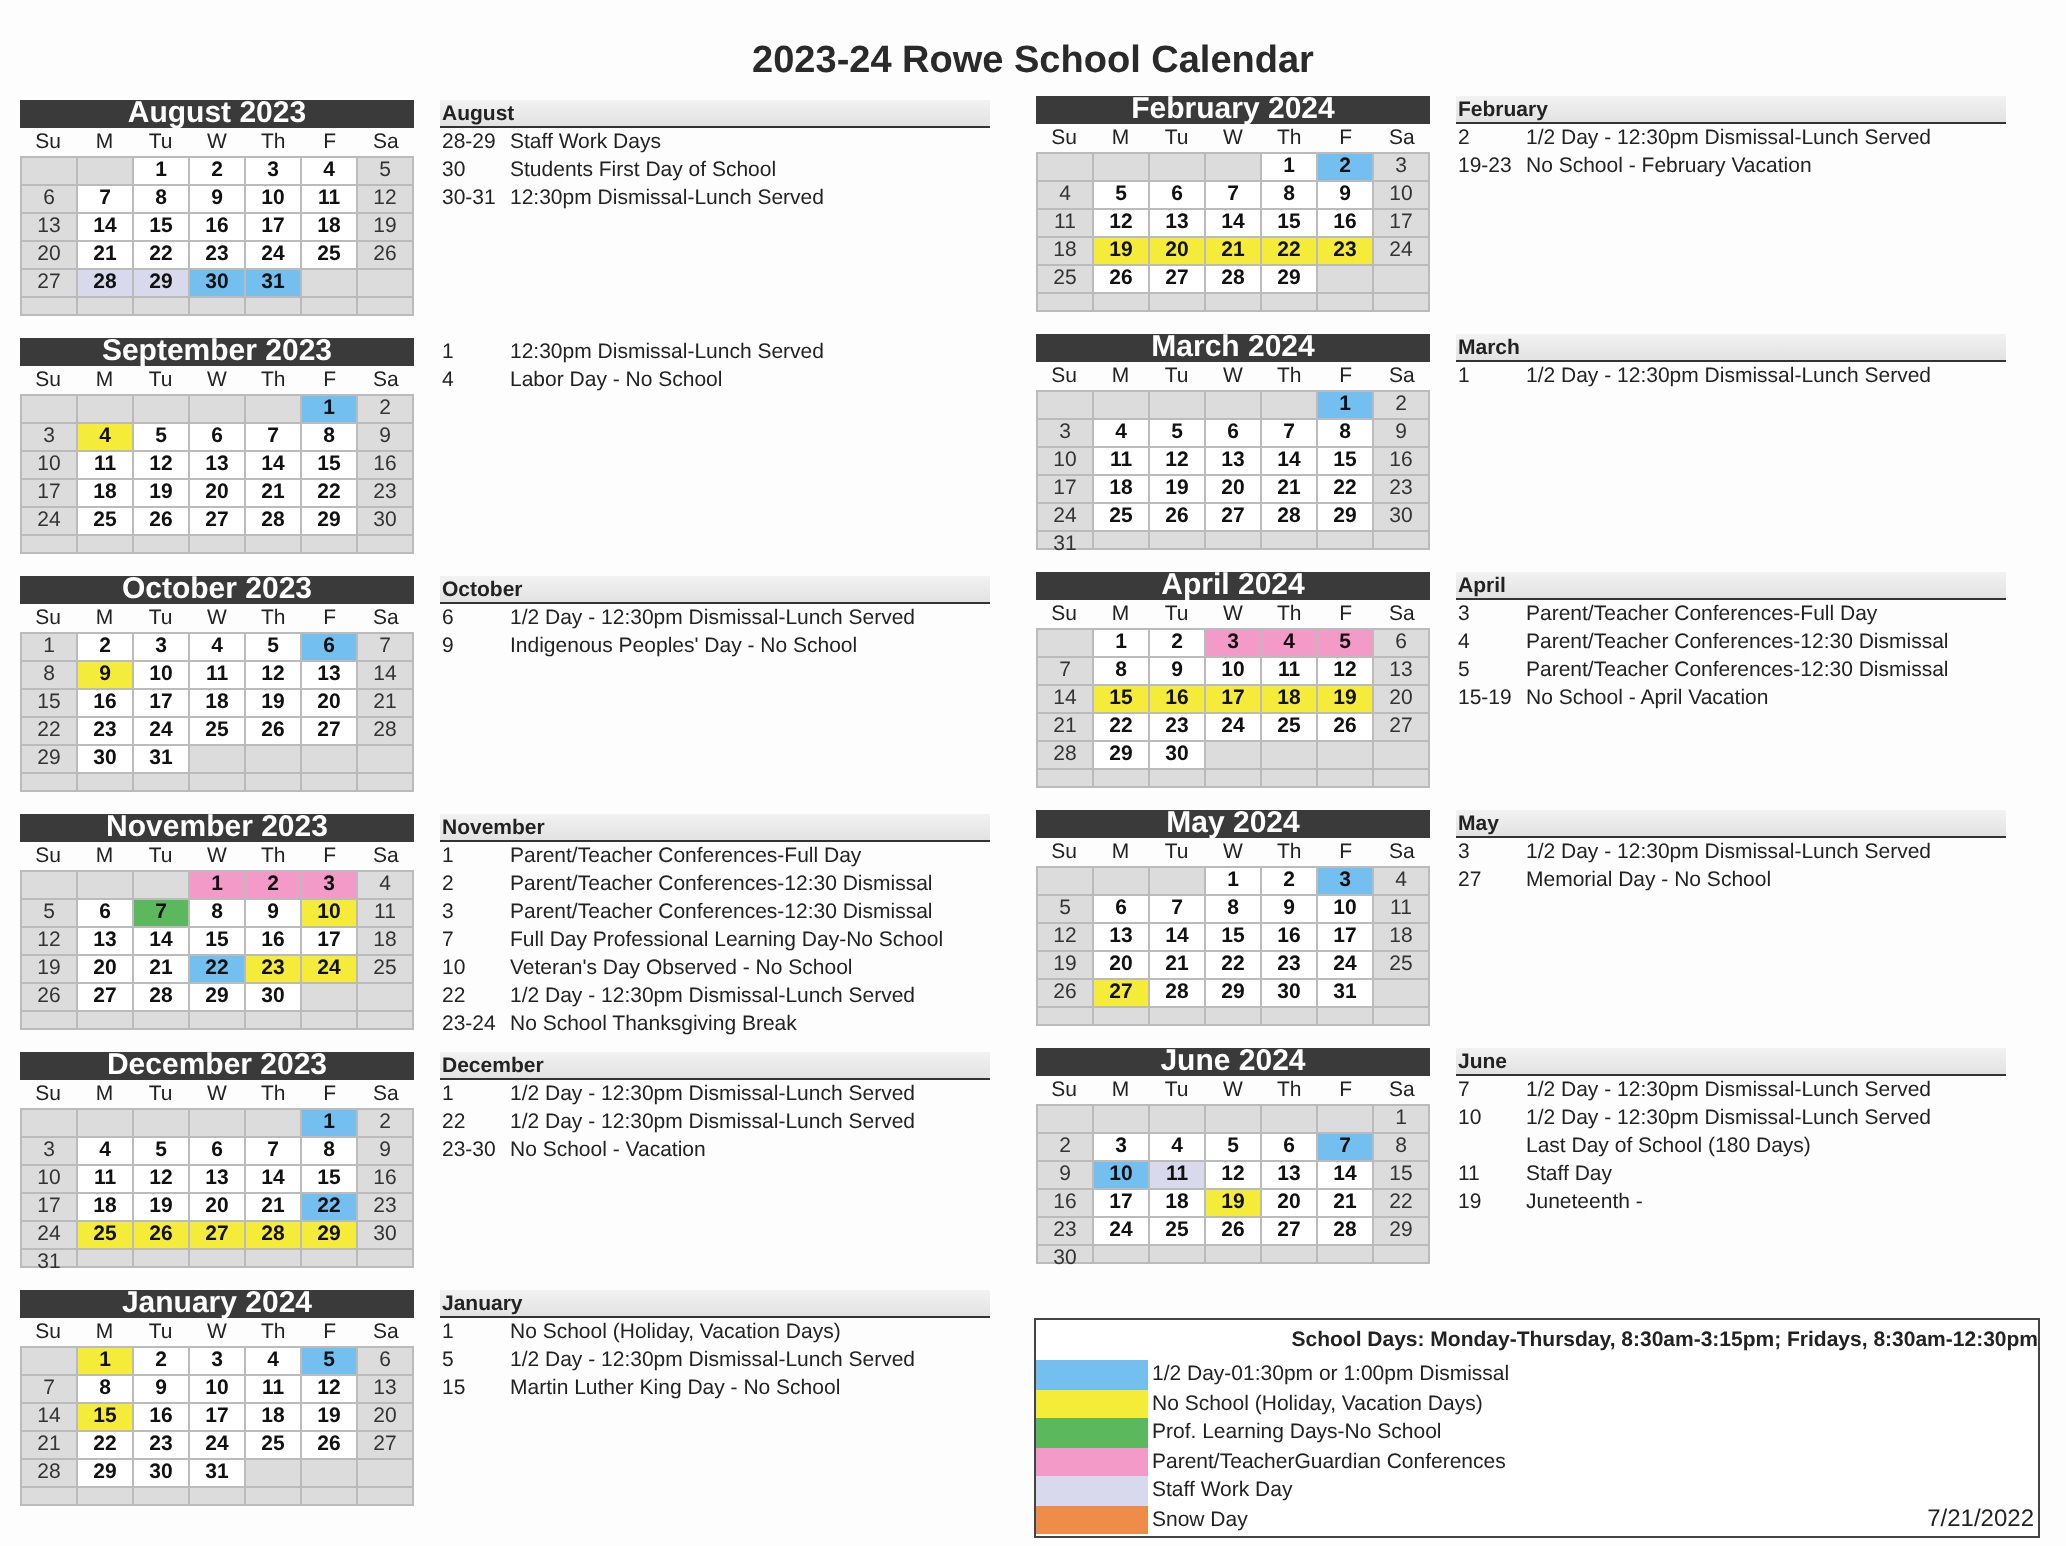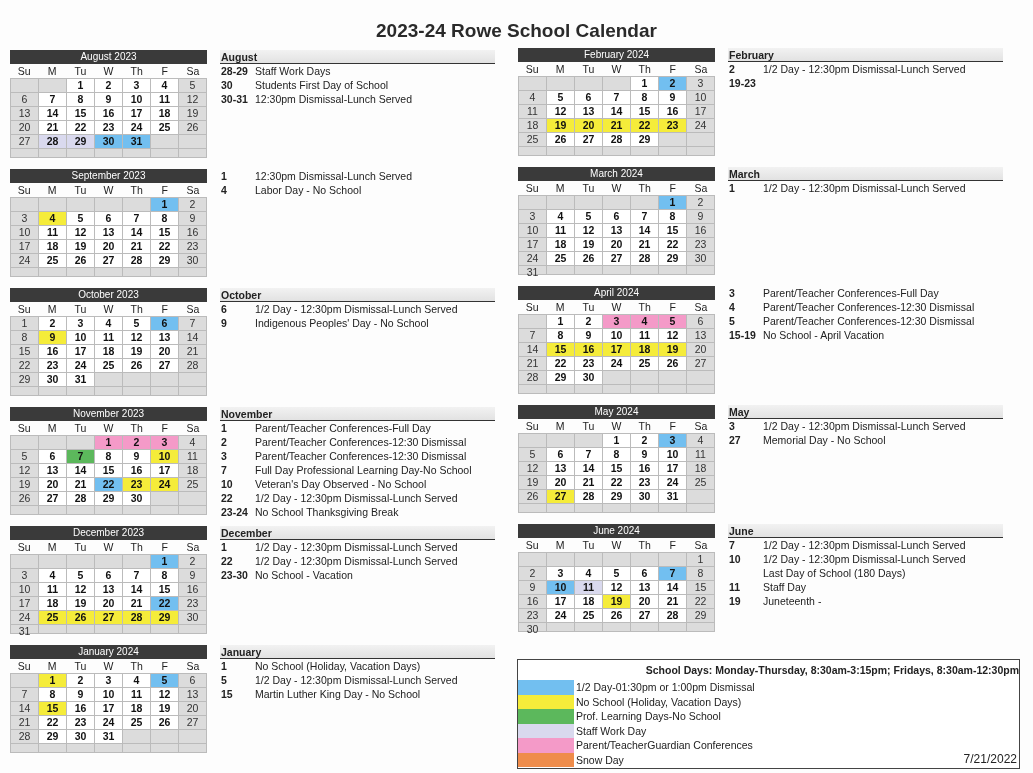--- a/index.html
+++ b/index.html
@@ -1,31 +1,31 @@
 <!DOCTYPE html>
 <html><head>
   <meta charset="utf-8">
   <style>
     * { box-sizing: border-box; margin: 0; padding: 0; }
     html, body { width: 1033px; height: 773px; background: #fdfdfd; overflow: hidden; }
     body { font-family: "Liberation Sans", "DejaVu Sans", sans-serif; color: #222; position: relative; }
     .page-title { position: absolute; top: 20px; left: 0; width: 1033px; text-align: center; font-size: 19px; font-weight: bold; color: #2a2a2a; }
     .month-block { position: absolute; width: 508px; height: 118px; }
     .cal { position: absolute; left: 0; top: 0; width: 197px; }
-    .cal-header { background: #3a3a3a; color: #fff; font-weight: normal; font-size: 10px; text-align: center; height: 14px; line-height: 14px; }
+    .cal-header { background: #3a3a3a; color: #fff; font-weight: bold; font-size: 15px; text-align: center; height: 14px; line-height: 14px; }
     .cal-dow { display: grid; grid-template-columns: repeat(7, 1fr); font-size: 10.5px; text-align: center; height: 14px; line-height: 14px; color: #222; }
     .cal-grid { display: grid; grid-template-columns: repeat(7, 1fr); border-top: 1px solid #bbb; border-left: 1px solid #bbb; }
     .cal-cell { height: 14px; line-height: 13px; font-size: 10.5px; text-align: center; border-right: 1px solid #bbb; border-bottom: 1px solid #bbb; background: #dcdcdc; color: #333; }
     .cal-cell.weekday { background: #fff; font-weight: bold; color: #111; }
     .cal-cell.empty { background: #dcdcdc; }
     .cal-cell.last-row { height: 9px; }
     .events { position: absolute; left: 210px; top: 0; width: 275px; }
     .events-header { background: linear-gradient(#f2f2f2, #e2e2e2); font-weight: bold; font-size: 10.5px; height: 14px; line-height: 14px; padding-left: 1px; border-bottom: 1.5px solid #333; }
     .event-row { display: flex; font-size: 10.5px; height: 14px; line-height: 14px; }
-    .event-date { width: 35px; padding-left: 1px; font-weight: bold; }
+    .event-date { width: 35px; padding-left: 1px; }
     .event-desc { flex: 1; }
     .legend { position: absolute; left: 517px; top: 659px; width: 503px; height: 110px; border: 1.5px solid #444; background: #fff; }
     .legend-title { text-align: right; font-weight: bold; font-size: 10.5px; height: 20px; line-height: 20px; }
     .legend-row { display: flex; height: 14.5px; align-items: center; font-size: 10.5px; }
     .legend-swatch { width: 56px; height: 14.5px; margin-right: 2px; }
     .legend-date { position: absolute; right: 2px; bottom: 2px; font-size: 12px; }
   </style>
 </head>
 <body>
 
@@ -535,20 +535,21 @@
         </div>
       </div>
       <div class="events">
         <div class="events-header">February</div>
         <div class="event-row">
           <span class="event-date">2</span>
           <span class="event-desc">1/2 Day - 12:30pm Dismissal-Lunch Served</span>
         </div>
         <div class="event-row">
           <span class="event-date">19-23</span>
+          <span class="event-desc">No School -   February Vacation</span>
         </div>
       </div>
     </div>
     <div class="month-block" style="left: 518px; top: 167px;">
       <div class="cal">
         <div class="cal-header">March 2024</div>
         <div class="cal-dow">
           <div>Su</div>
           <div>M</div>
           <div>Tu</div>
@@ -661,20 +662,21 @@
           <div class="cal-cell last-row empty"></div>
           <div class="cal-cell last-row empty"></div>
           <div class="cal-cell last-row empty"></div>
           <div class="cal-cell last-row empty"></div>
           <div class="cal-cell last-row empty"></div>
           <div class="cal-cell last-row empty"></div>
           <div class="cal-cell last-row empty"></div>
         </div>
       </div>
       <div class="events">
+        <div class="events-header">April</div>
         <div class="event-row">
           <span class="event-date">3</span>
           <span class="event-desc">Parent/Teacher Conferences-Full Day</span>
         </div>
         <div class="event-row">
           <span class="event-date">4</span>
           <span class="event-desc">Parent/Teacher Conferences-12:30 Dismissal</span>
         </div>
         <div class="event-row">
           <span class="event-date">5</span>
@@ -847,26 +849,26 @@
       </div>
       <div class="legend-row">
         <span class="legend-swatch" style="background: rgb(245, 236, 58);"></span>
         <span>No School (Holiday, Vacation Days)</span>
       </div>
       <div class="legend-row">
         <span class="legend-swatch" style="background: rgb(92, 184, 92);"></span>
         <span>Prof. Learning Days-No School</span>
       </div>
       <div class="legend-row">
+        <span class="legend-swatch" style="background: rgb(244, 154, 200);"></span>
+        <span>Parent/TeacherGuardian Conferences</span>
+      </div>
+      <div class="legend-row">
         <span class="legend-swatch" style="background: rgb(217, 217, 238);"></span>
         <span>Staff Work Day</span>
-      </div>
-      <div class="legend-row">
-        <span class="legend-swatch" style="background: rgb(244, 154, 200);"></span>
-        <span>Parent/TeacherGuardian Conferences</span>
       </div>
       <div class="legend-row">
         <span class="legend-swatch" style="background: rgb(239, 140, 74);"></span>
         <span>Snow Day</span>
       </div>
     </div>
   <div class="legend-date">7/21/2022</div>
 </div>
 
 </body></html>

